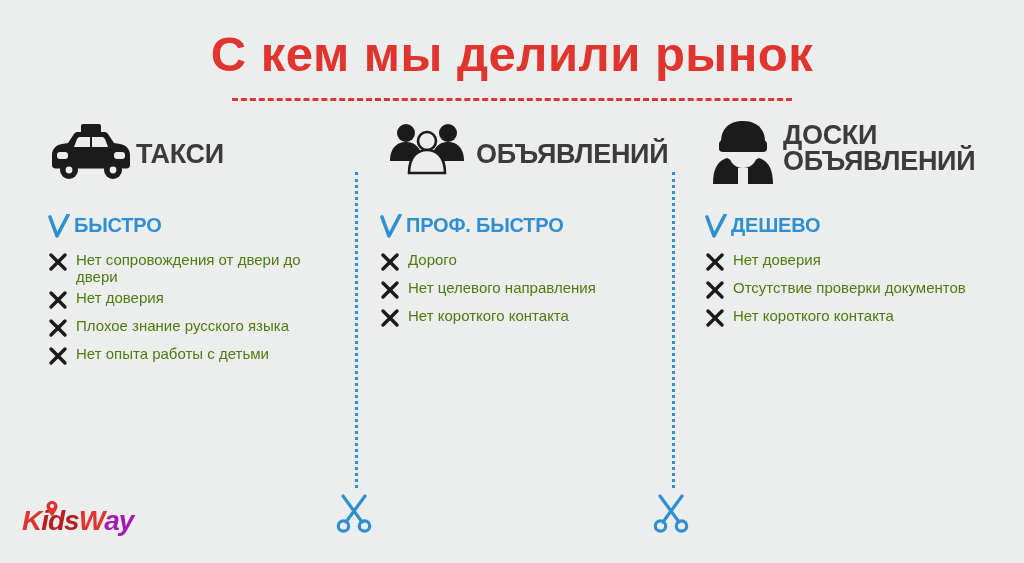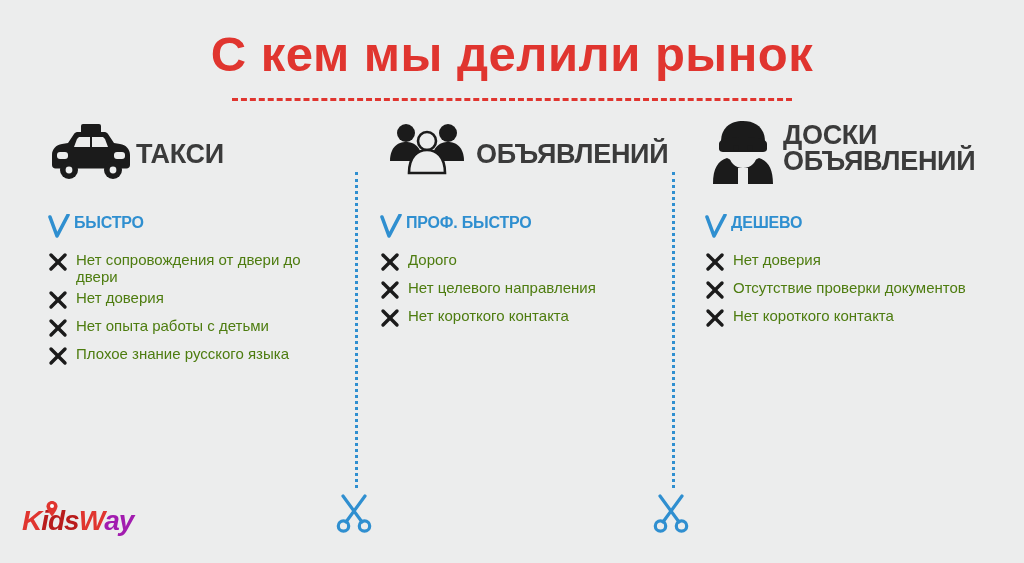--- a/index.html
+++ b/index.html
@@ -96,21 +96,21 @@
     line-height: 1;
   }
   .txt {
     font-size: 15px;
     color: #4d7c0f;
     line-height: 1.16;
   }
   .item.pro .txt {
     color: #2f8fd0;
     font-weight: bold;
-    font-size: 16px;
+    font-size: 20px;
     letter-spacing: -0.2px;
   }
   .item.pro { margin-bottom: 8px; }
   .item.pro .mark { width: 26px; }
 
   
   .divider {
     position: absolute;
     top: 172px;
     width: 0;
@@ -252,33 +252,33 @@
 
         <div class="item">
           <span class="mark">
             <svg width="20" height="22" viewBox="0 0 20 22">
               <g stroke="#1b1b1b" stroke-width="3.4" stroke-linecap="round">
                 <line x1="3" y1="4" x2="17" y2="18"></line>
                 <line x1="17" y1="4" x2="3" y2="18"></line>
               </g>
             </svg>
           </span>
+          <span class="txt">Плохое знание русского языка</span>
+        </div>
+
+        <div class="item">
+          <span class="mark">
+            <svg width="20" height="22" viewBox="0 0 20 22">
+              <g stroke="#1b1b1b" stroke-width="3.4" stroke-linecap="round">
+                <line x1="3" y1="4" x2="17" y2="18"></line>
+                <line x1="17" y1="4" x2="3" y2="18"></line>
+              </g>
+            </svg>
+          </span>
           <span class="txt">Нет опыта работы  с детьми</span>
-        </div>
-
-        <div class="item">
-          <span class="mark">
-            <svg width="20" height="22" viewBox="0 0 20 22">
-              <g stroke="#1b1b1b" stroke-width="3.4" stroke-linecap="round">
-                <line x1="3" y1="4" x2="17" y2="18"></line>
-                <line x1="17" y1="4" x2="3" y2="18"></line>
-              </g>
-            </svg>
-          </span>
-          <span class="txt">Плохое знание русского языка</span>
         </div>
       </div>
     </div>
 
     <div class="col col-2">
       <div class="col-head">
         <span class="icon">
           <svg width="94" height="62" viewBox="0 0 94 62">
             <g fill="#1b1b1b">
               <circle cx="26" cy="12" r="9"></circle>

